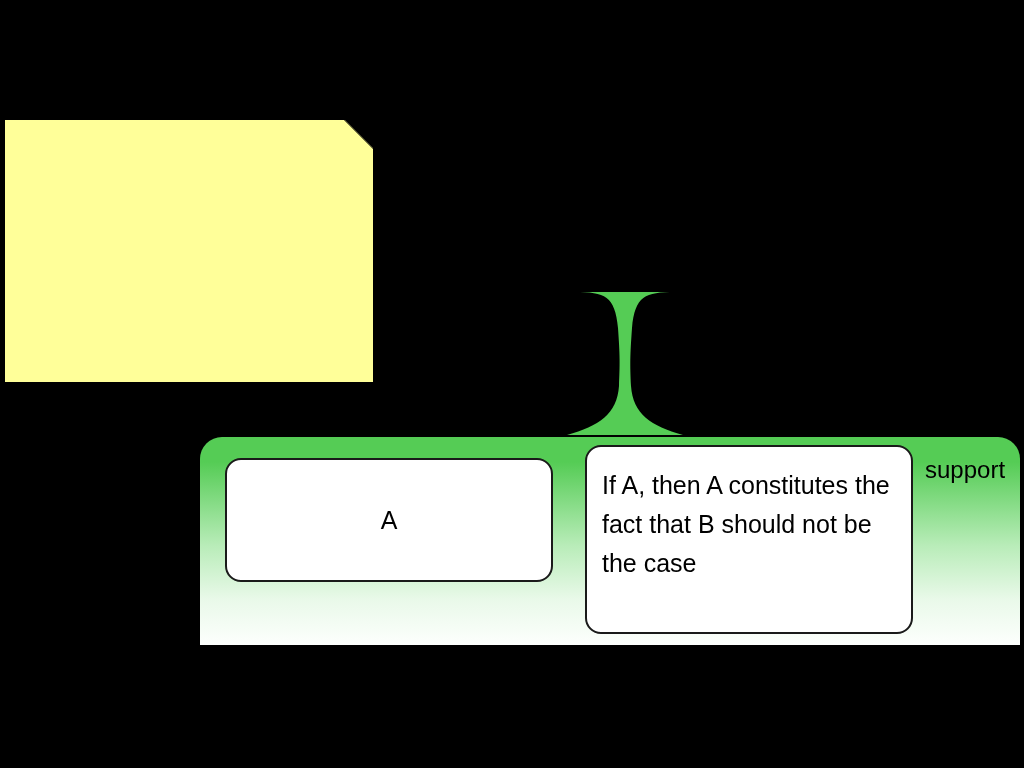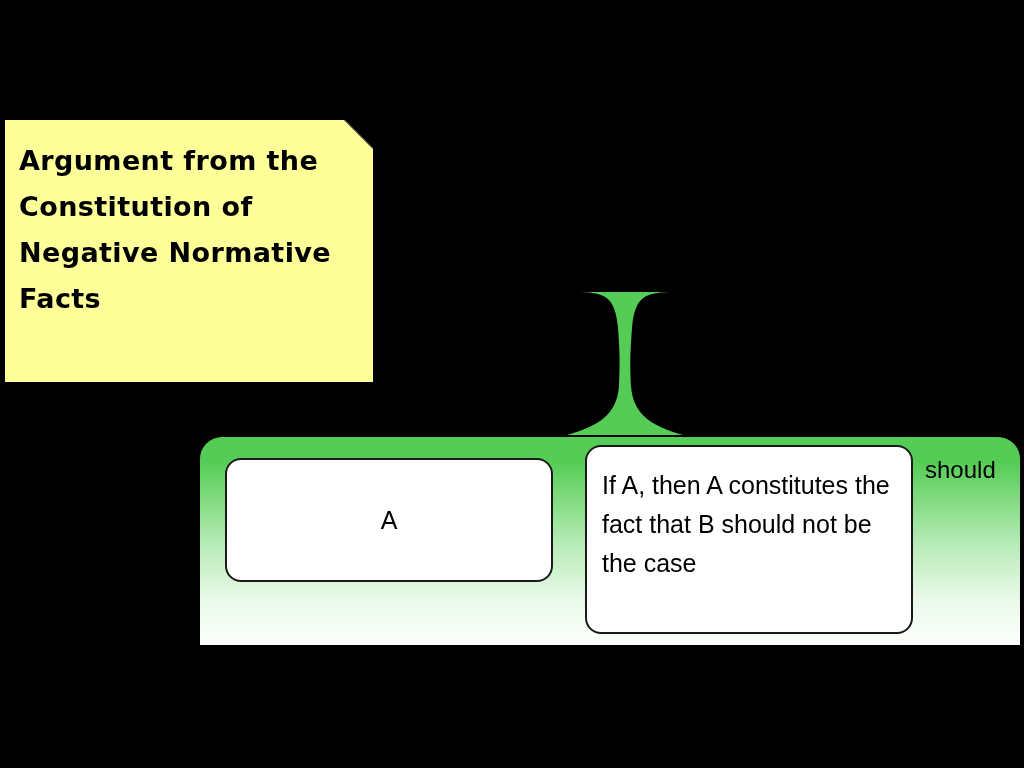--- a/index.html
+++ b/index.html
@@ -149,42 +149,41 @@
     line-height: 39px;
     white-space: pre-wrap;
   }
 </style>
 </head>
 <body>
 
 <div id="canvas">
 
   <div class="sticky-note">
-    <div class="sticky-note-text">Argument from the Constitution of Negative Normative Facts</div>
     <div class="sticky-note-fold-inner"></div>
   </div>
 
 
   <div class="connector">
     <svg viewBox="0 0 120 155" preserveAspectRatio="none" aria-hidden="true">
       <path d="M 10 6
                C 40 6, 50 10, 53 42
                C 55 70, 55 78, 54 100
                C 52 128, 34 140, 2 149
                L 118 149
                C 86 140, 68 128, 66 100
                C 65 78, 65 70, 67 42
                C 70 10, 80 6, 110 6
                Z" fill="#55cc55"></path>
     </svg>
   </div>
 
   <div class="support-panel"></div>
 
-  <div class="support-label">should</div>
+  <div class="support-label">support</div>
 
   <div class="premise-box premise-a">
     <div class="premise-a-text">A</div>
   </div>
 
   <div class="premise-box premise-cond">
     <div class="premise-cond-text">If A, then A constitutes the fact that B should not be the case</div>
   </div>
 
 </div>

